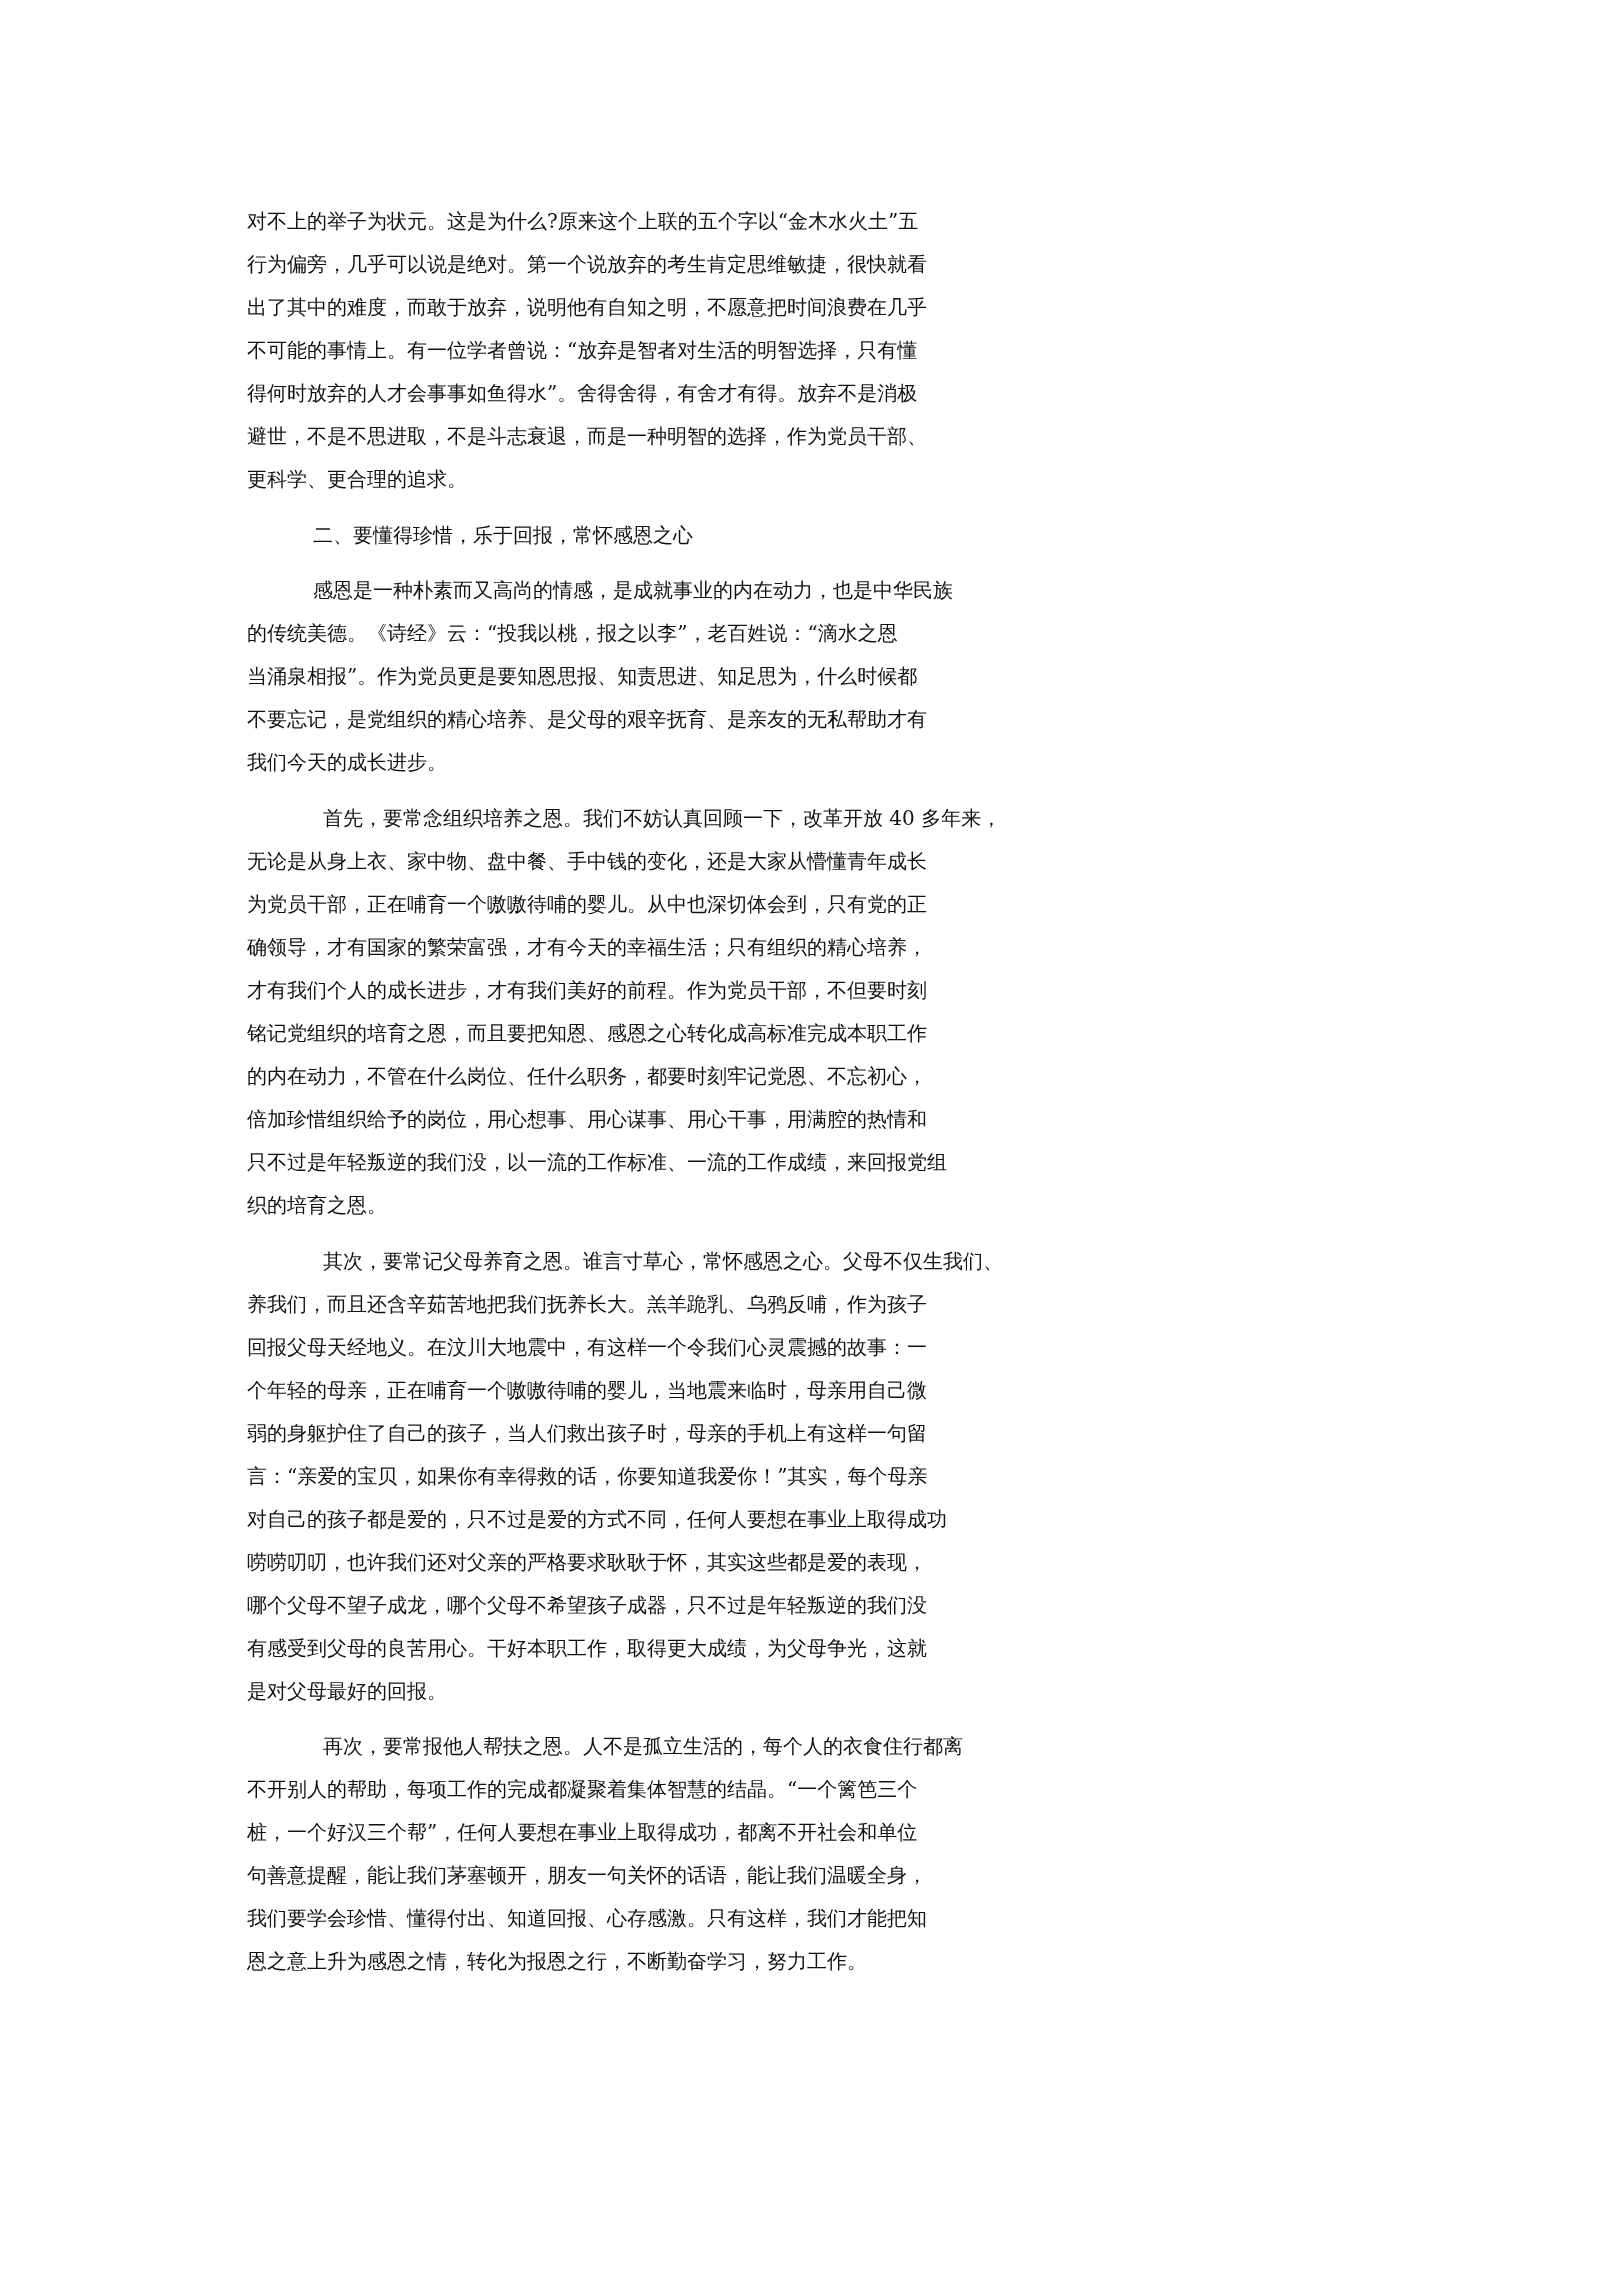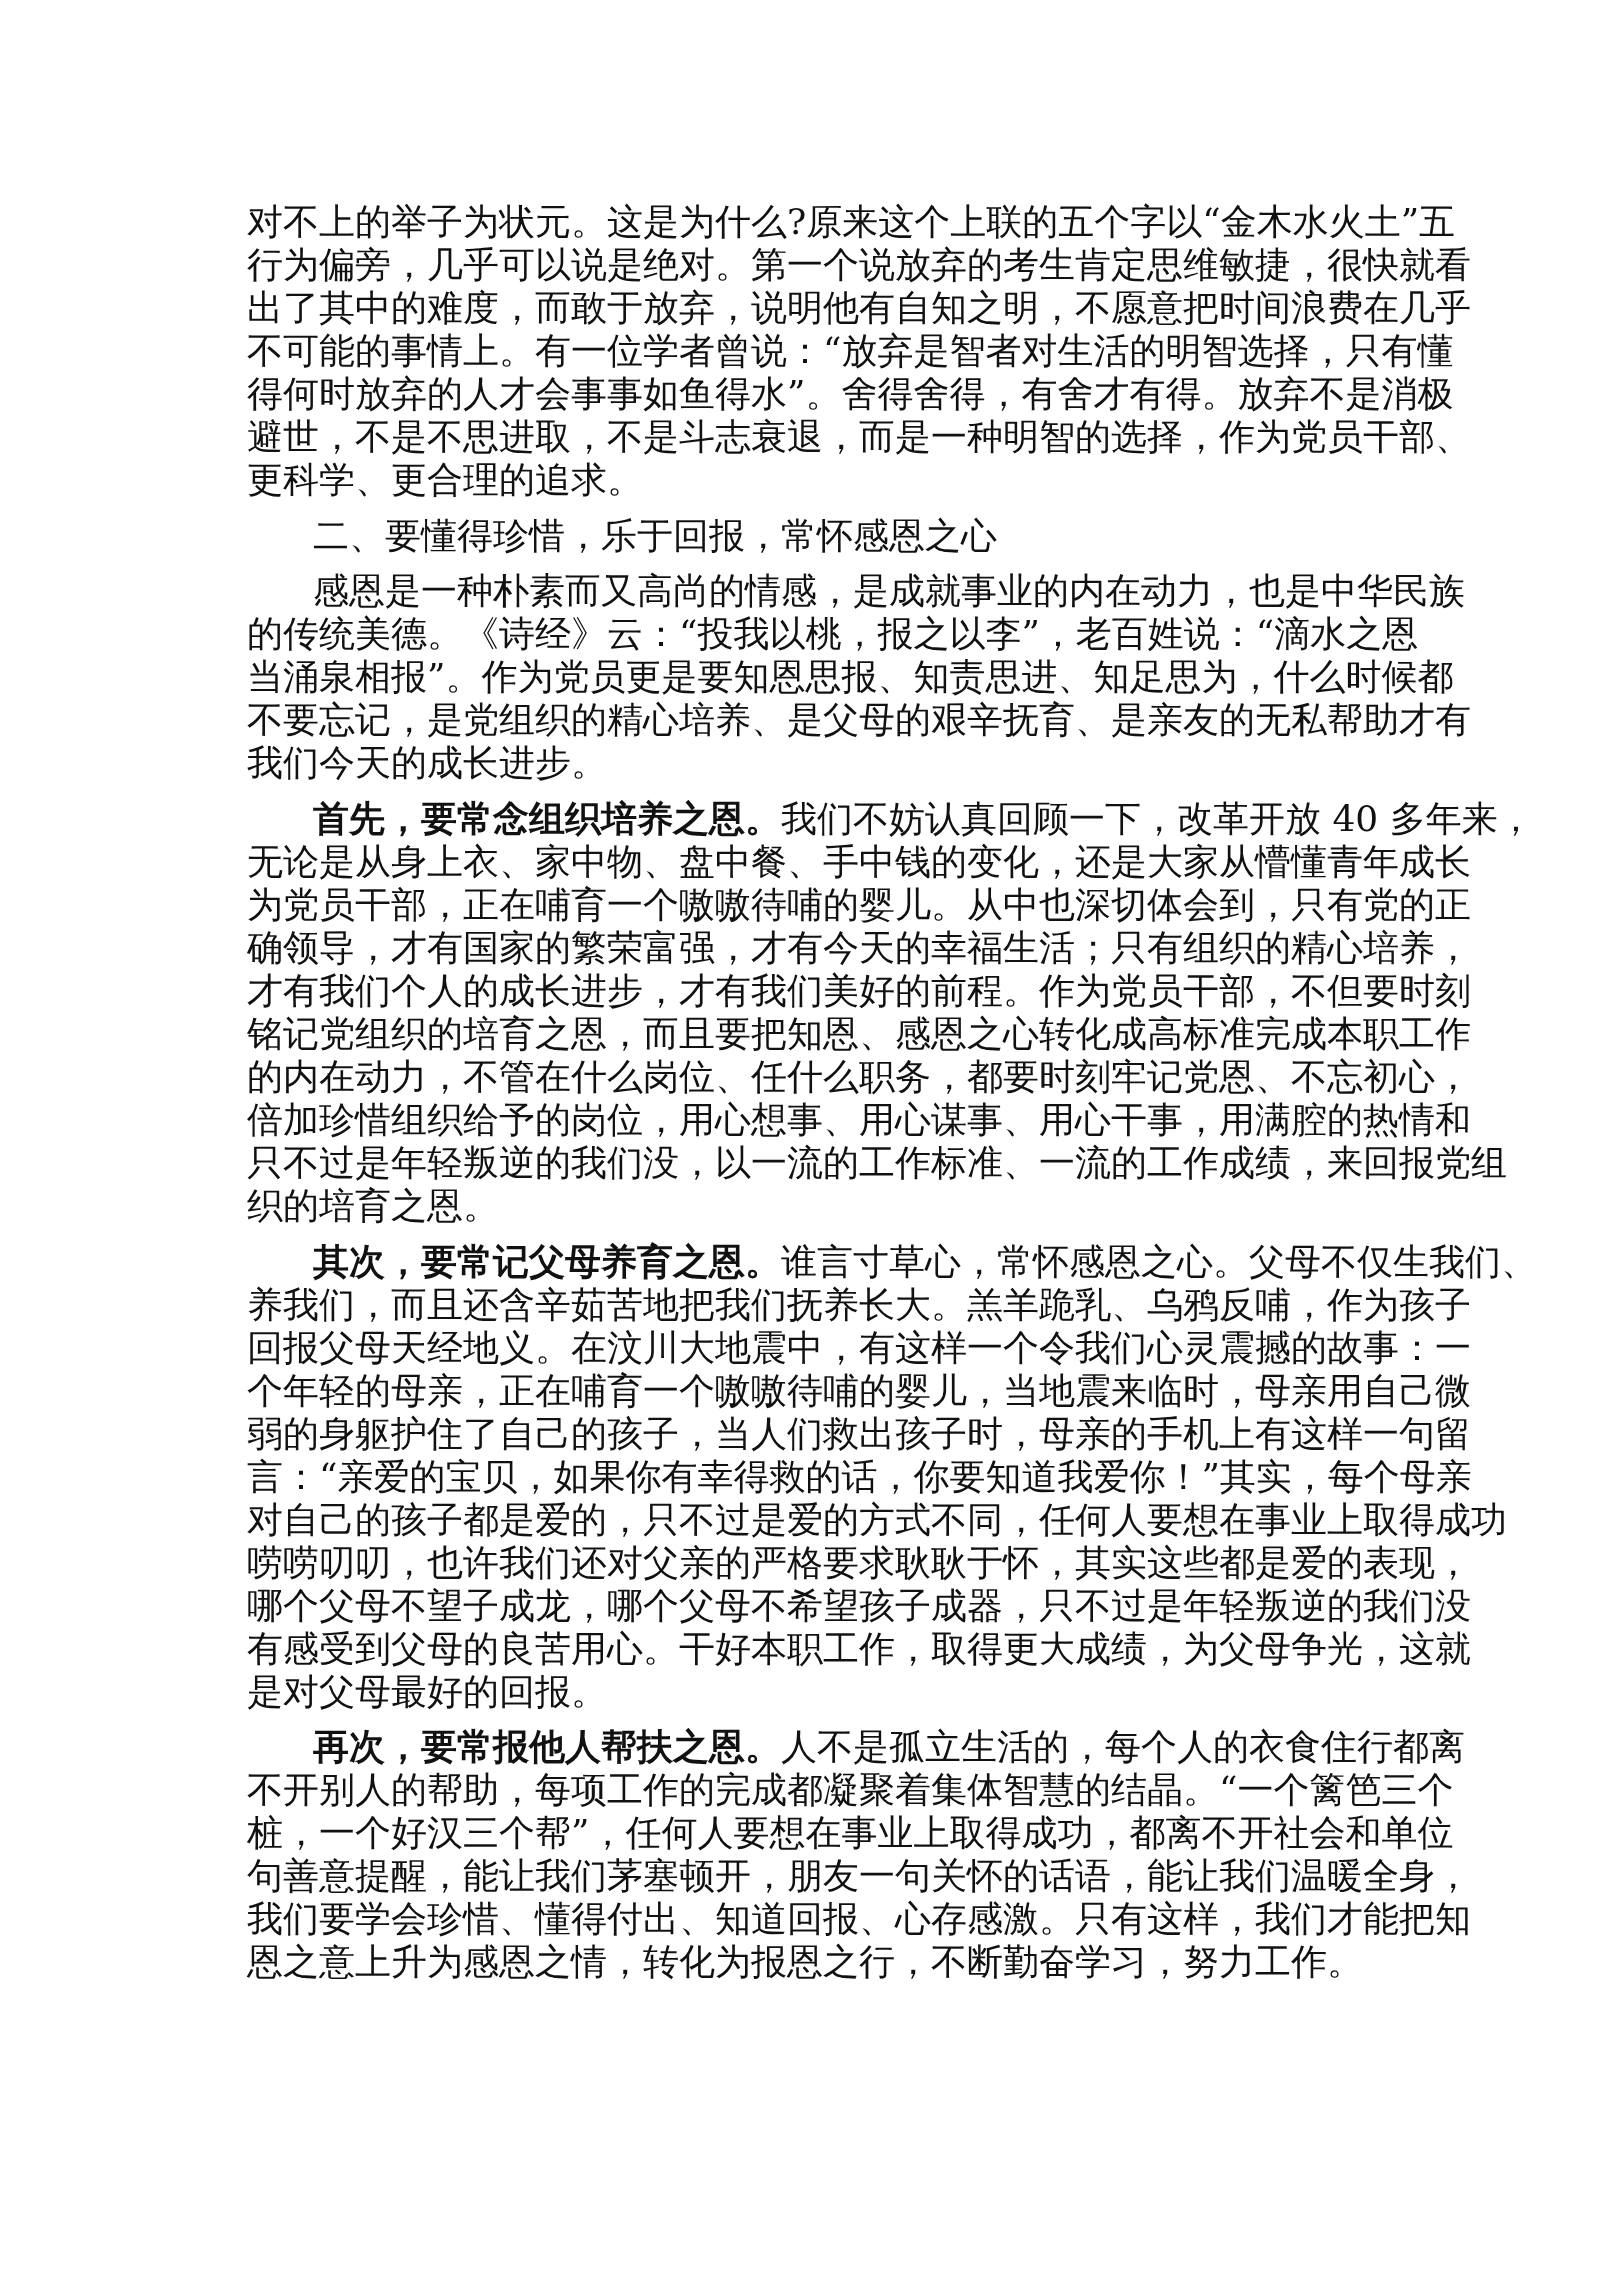--- a/index.html
+++ b/index.html
@@ -4,28 +4,28 @@
   <style>
     html, body { margin: 0; padding: 0; background: #ffffff; }
     body { width: 1621px; height: 2293px; position: relative; overflow: hidden; }
     .page {
       position: absolute;
       left: 247px;
       top: 200px;
       width: 1137px;
       font-family: "DejaVu Serif", "Liberation Serif", serif;
       color: #111111;
-      font-size: 36px;
+      font-size: 20px;
       line-height: 43px;
     }
     .para { margin: 0 0 12.7px 0; }
     .line { display: block; white-space: nowrap; height: 43px; }
     .indent { padding-left: 66px; }
     .heading { font-weight: normal; }
-    .lead { font-weight: bold; }
+    .lead { font-weight: normal; margin-left: 10px; }
   </style>
 </head>
 <body>
 
 <div class="page">
 
   <div class="para">
     <span class="line">对不上的举子为状元。这是为什么?原来这个上联的五个字以“金木水火土”五</span>
     <span class="line">行为偏旁，几乎可以说是绝对。第一个说放弃的考生肯定思维敏捷，很快就看</span>
     <span class="line">出了其中的难度，而敢于放弃，说明他有自知之明，不愿意把时间浪费在几乎</span>

